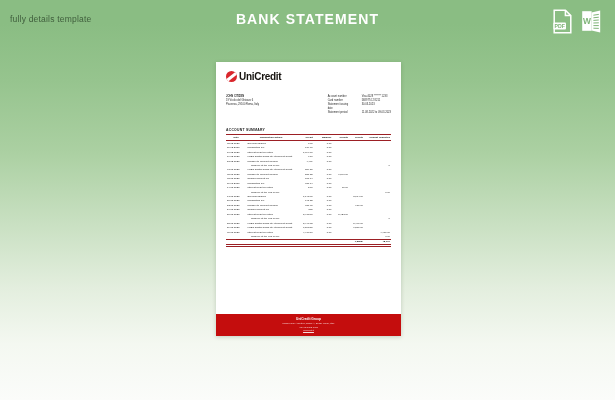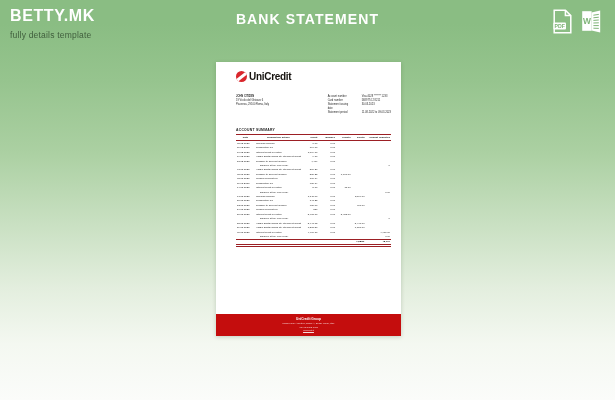--- a/index.html
+++ b/index.html
@@ -40,21 +40,21 @@
   .fmt-icon svg { display: block; }
 
   
   .doc {
     position: absolute; left: 216px; top: 62px;
     width: 185px; height: 274px;
     background: #ffffff;
     box-shadow: 0 1px 4px rgba(40,70,35,0.22);
     overflow: hidden;
   }
-  .doc-inner { padding: 9px 10px 0 20px; }
+  .doc-inner { padding: 9px 10px 0 10px; }
 
   
   .logo-row { display: flex; align-items: center; gap: 2px; margin-bottom: 13px; }
   .logo-mark {
     width: 11px; height: 11px; border-radius: 50%;
     background: #d9262c; position: relative; overflow: hidden;
     flex: 0 0 auto;
   }
   .logo-mark::after {
     content: ""; position: absolute; left: -1px; top: 4px;
@@ -125,21 +125,20 @@
   .doc-foot .f3,
   .doc-foot .f4 { font-size: 2.4px; color: #f7dcdc; line-height: 1.6; }
   .doc-foot .f4 { text-decoration: underline; }
 </style>
 </head>
 <body>
 
 <div id="stage">
 
   <div class="brand">
-    <div class="brand-name">BETTY.MK</div>
     <div class="brand-sub">fully details template</div>
   </div>
 
   <div class="page-title">BANK STATEMENT</div>
 
   <div class="formats">
     <div class="fmt-icon">
       <svg width="21" height="25" viewBox="0 0 21 25" aria-hidden="true">
         <path d="M2.2 1.2 h11.2 l5.4 5.4 v17.2 h-16.6 z" fill="none" stroke="#ffffff" stroke-width="1.5"></path>
         <path d="M13.4 1.2 v5.4 h5.4" fill="none" stroke="#ffffff" stroke-width="1.5"></path>

